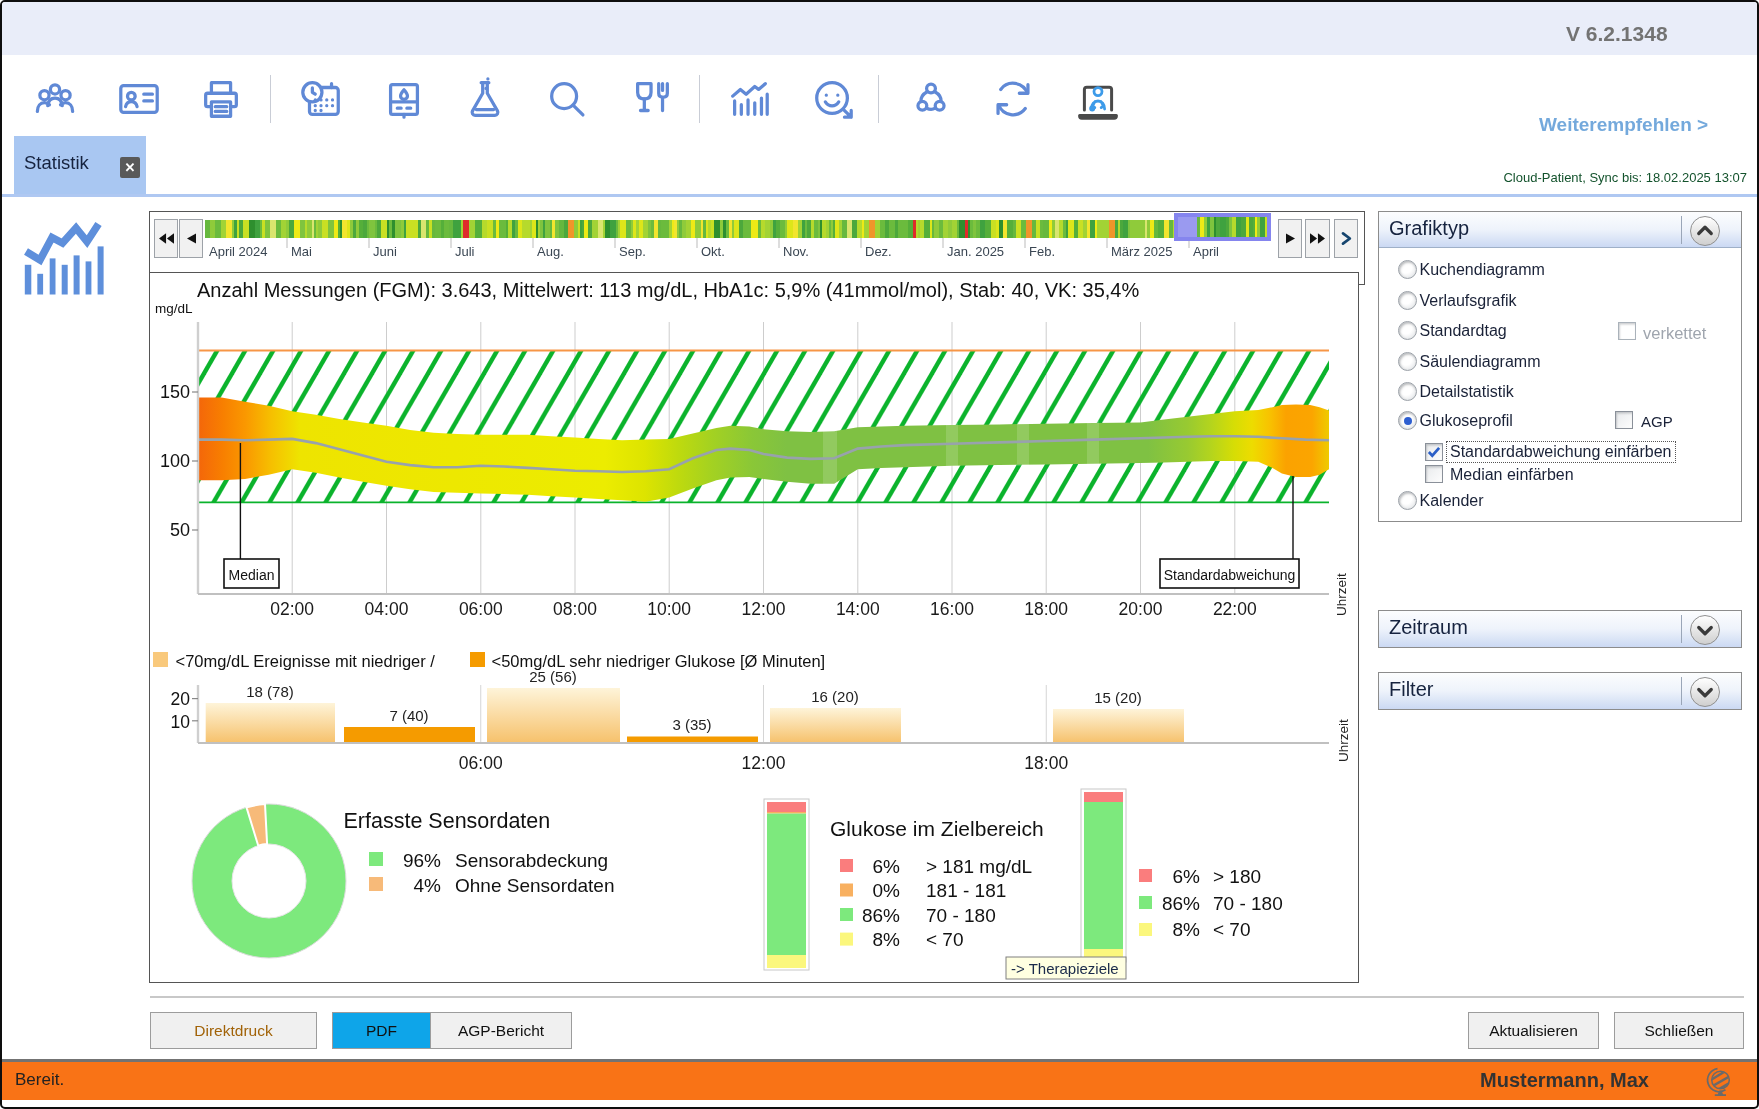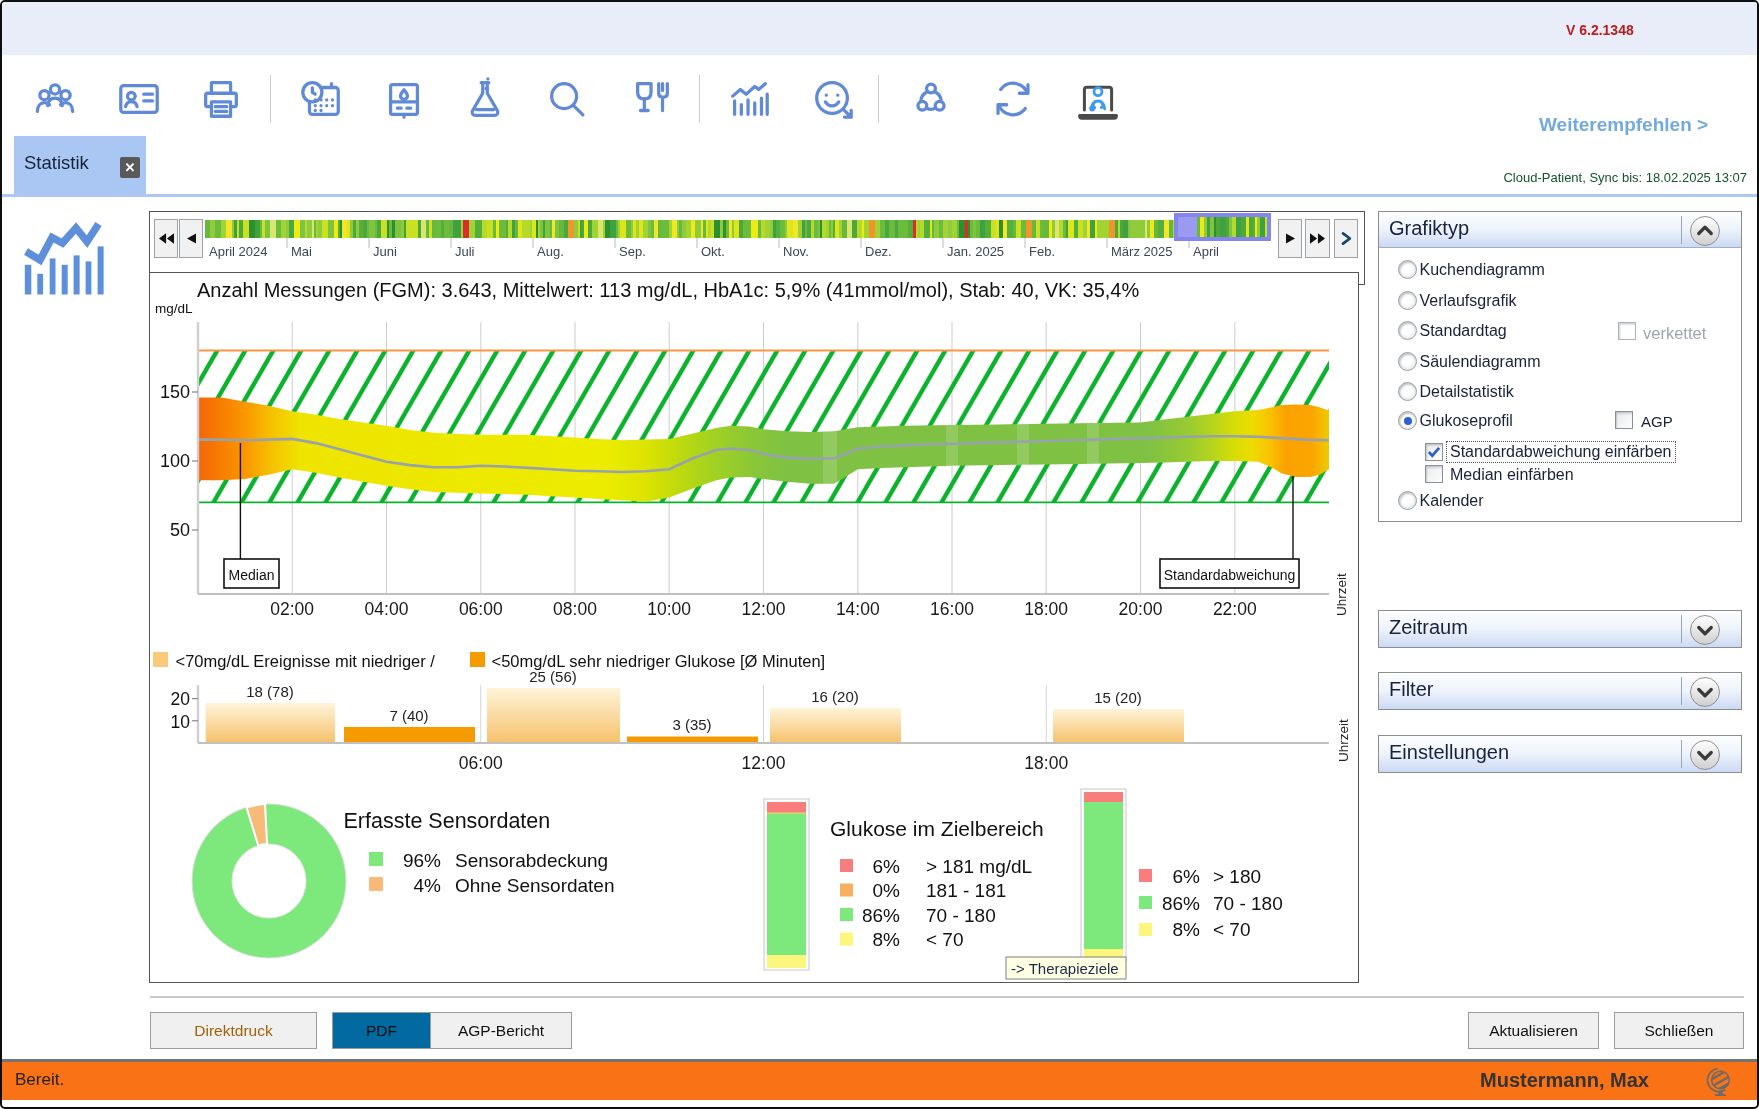--- a/index.html
+++ b/index.html
@@ -1,19 +1,19 @@
 <!DOCTYPE html>
 <html><head><meta charset="utf-8"><style>
 * { margin:0; padding:0; }
 body { width:1759px; height:1109px; font-family:"Liberation Sans", sans-serif; background:#fff; }
 .win { position:relative; width:1755px; height:1105px; border:2px solid #0E0E0E; border-radius:5px; overflow:hidden; background:#fff; }
 </style></head><body>
 <div class="win">
 <div style="position:absolute;left:0;top:0;width:100%;height:53px;background:#E9EDF9;font-size:19.5px;color:#16181c">
-<div style="position:absolute;left:1564px;top:20px;font-weight:bold;font-size:14px;color:#b91c1c">V 6.2.1348</div>
+<div style="position:absolute;left:1564px;top:20px;font-weight:bold;font-size:21px;color:#737373">V 6.2.1348</div>
 </div>
 <svg style="position:absolute;left:29px;top:74px" width="48" height="46" viewBox="0 0 24 24" fill="none" stroke="#6089D6" stroke-width="1.7" stroke-linecap="round" stroke-linejoin="round">
       <circle cx="12" cy="7" r="2.4"></circle>
       <path d="M8.2 15.5c.3-2.6 1.8-4 3.8-4s3.5 1.4 3.8 4"></path>
       <circle cx="6.5" cy="10" r="2.4"></circle>
       <path d="M2.8 18.5c0-2.9 1.6-4.6 3.7-4.6 1 0 1.9.4 2.6 1.1"></path>
       <circle cx="17.5" cy="10" r="2.4"></circle>
       <path d="M21.2 18.5c0-2.9-1.6-4.6-3.7-4.6-1 0-1.9.4-2.6 1.1"></path>
     </svg>
     <svg style="position:absolute;left:114px;top:74px" width="46" height="46" viewBox="0 0 24 24" fill="none" stroke="#6089D6" stroke-width="1.7" stroke-linecap="round" stroke-linejoin="round">
@@ -671,34 +671,23 @@
       <div style="position:relative;height:36px;background:linear-gradient(180deg,#FCFDFE 0%,#EEF3FB 50%,#CBD9F3 100%);box-sizing:border-box">
         <div style="position:absolute;left:10px;top:5px;font-size:20px;color:#16233F">Filter</div>
         <div style="position:absolute;right:59px;top:4px;width:1px;height:28px;background:#9AA6B8"></div>
         <div style="position:absolute;right:21px;top:4px;width:28px;height:28px;border-radius:50%;background:linear-gradient(180deg,#FFFFFF,#CFCFCF);border:1px solid #909090;display:flex;align-items:center;justify-content:center">
           <svg width="20" height="14" viewBox="2 2 16 10">
             <path d="M5 5l5 5 5-5" fill="none" stroke="#3A3A3A" stroke-width="2.6" stroke-linejoin="round" stroke-linecap="round"></path>
           </svg>
         </div>
       </div>
     </div>
-    <div style="position:absolute;left:1376px;top:733px;width:364px;border:1px solid #8C8C8C;background:#fff;box-sizing:border-box">
-      <div style="position:relative;height:36px;background:linear-gradient(180deg,#FCFDFE 0%,#EEF3FB 50%,#CBD9F3 100%);box-sizing:border-box">
-        <div style="position:absolute;left:10px;top:5px;font-size:20px;color:#16233F">Einstellungen</div>
-        <div style="position:absolute;right:59px;top:4px;width:1px;height:28px;background:#9AA6B8"></div>
-        <div style="position:absolute;right:21px;top:4px;width:28px;height:28px;border-radius:50%;background:linear-gradient(180deg,#FFFFFF,#CFCFCF);border:1px solid #909090;display:flex;align-items:center;justify-content:center">
-          <svg width="20" height="14" viewBox="2 2 16 10">
-            <path d="M5 5l5 5 5-5" fill="none" stroke="#3A3A3A" stroke-width="2.6" stroke-linejoin="round" stroke-linecap="round"></path>
-          </svg>
-        </div>
-      </div>
-    </div>
 <div style="position:absolute;left:148px;top:994px;width:1594px;height:2px;background:#C8C8C8"></div>
 <div style="position:absolute;left:148px;top:1010px;width:167px;height:37px;background:#F0F0F0;border:1px solid #9C9C9C;box-sizing:border-box;font-size:15.5px;color:#a16207;display:flex;align-items:center;justify-content:center">Direktdruck</div>
-    <div style="position:absolute;left:330px;top:1010px;width:99px;height:37px;background:#0369a1;border:1px solid #9C9C9C;box-sizing:border-box;font-size:15.5px;color:#111;display:flex;align-items:center;justify-content:center">PDF</div>
+    <div style="position:absolute;left:330px;top:1010px;width:99px;height:37px;background:#0ea5e9;border:1px solid #9C9C9C;box-sizing:border-box;font-size:15.5px;color:#111;display:flex;align-items:center;justify-content:center">PDF</div>
     <div style="position:absolute;left:428px;top:1010px;width:142px;height:37px;background:#F0F0F0;border:1px solid #9C9C9C;box-sizing:border-box;font-size:15.5px;color:#111;display:flex;align-items:center;justify-content:center">AGP-Bericht</div>
     <div style="position:absolute;left:1466px;top:1010px;width:131px;height:37px;background:#F0F0F0;border:1px solid #9C9C9C;box-sizing:border-box;font-size:15.5px;color:#111;display:flex;align-items:center;justify-content:center">Aktualisieren</div>
     <div style="position:absolute;left:1612px;top:1010px;width:130px;height:37px;background:#F0F0F0;border:1px solid #9C9C9C;box-sizing:border-box;font-size:15.5px;color:#111;display:flex;align-items:center;justify-content:center">Schließen</div>
 <div style="position:absolute;left:0;top:1057px;width:100%;height:38px;background:#f97316;border-top:3px solid #737373">
 <div style="position:absolute;left:13px;top:8px;font-size:17px;color:#222">Bereit.</div>
 <div style="position:absolute;left:1478px;top:7px;font-size:20px;font-weight:bold;color:#333">Mustermann, Max</div>
 <svg style="position:absolute;right:23px;top:5px" width="29" height="31" viewBox="0 0 29 31">
 <defs>
           <clipPath id="gc">
             <circle cx="15.5" cy="13" r="8.6"></circle>

